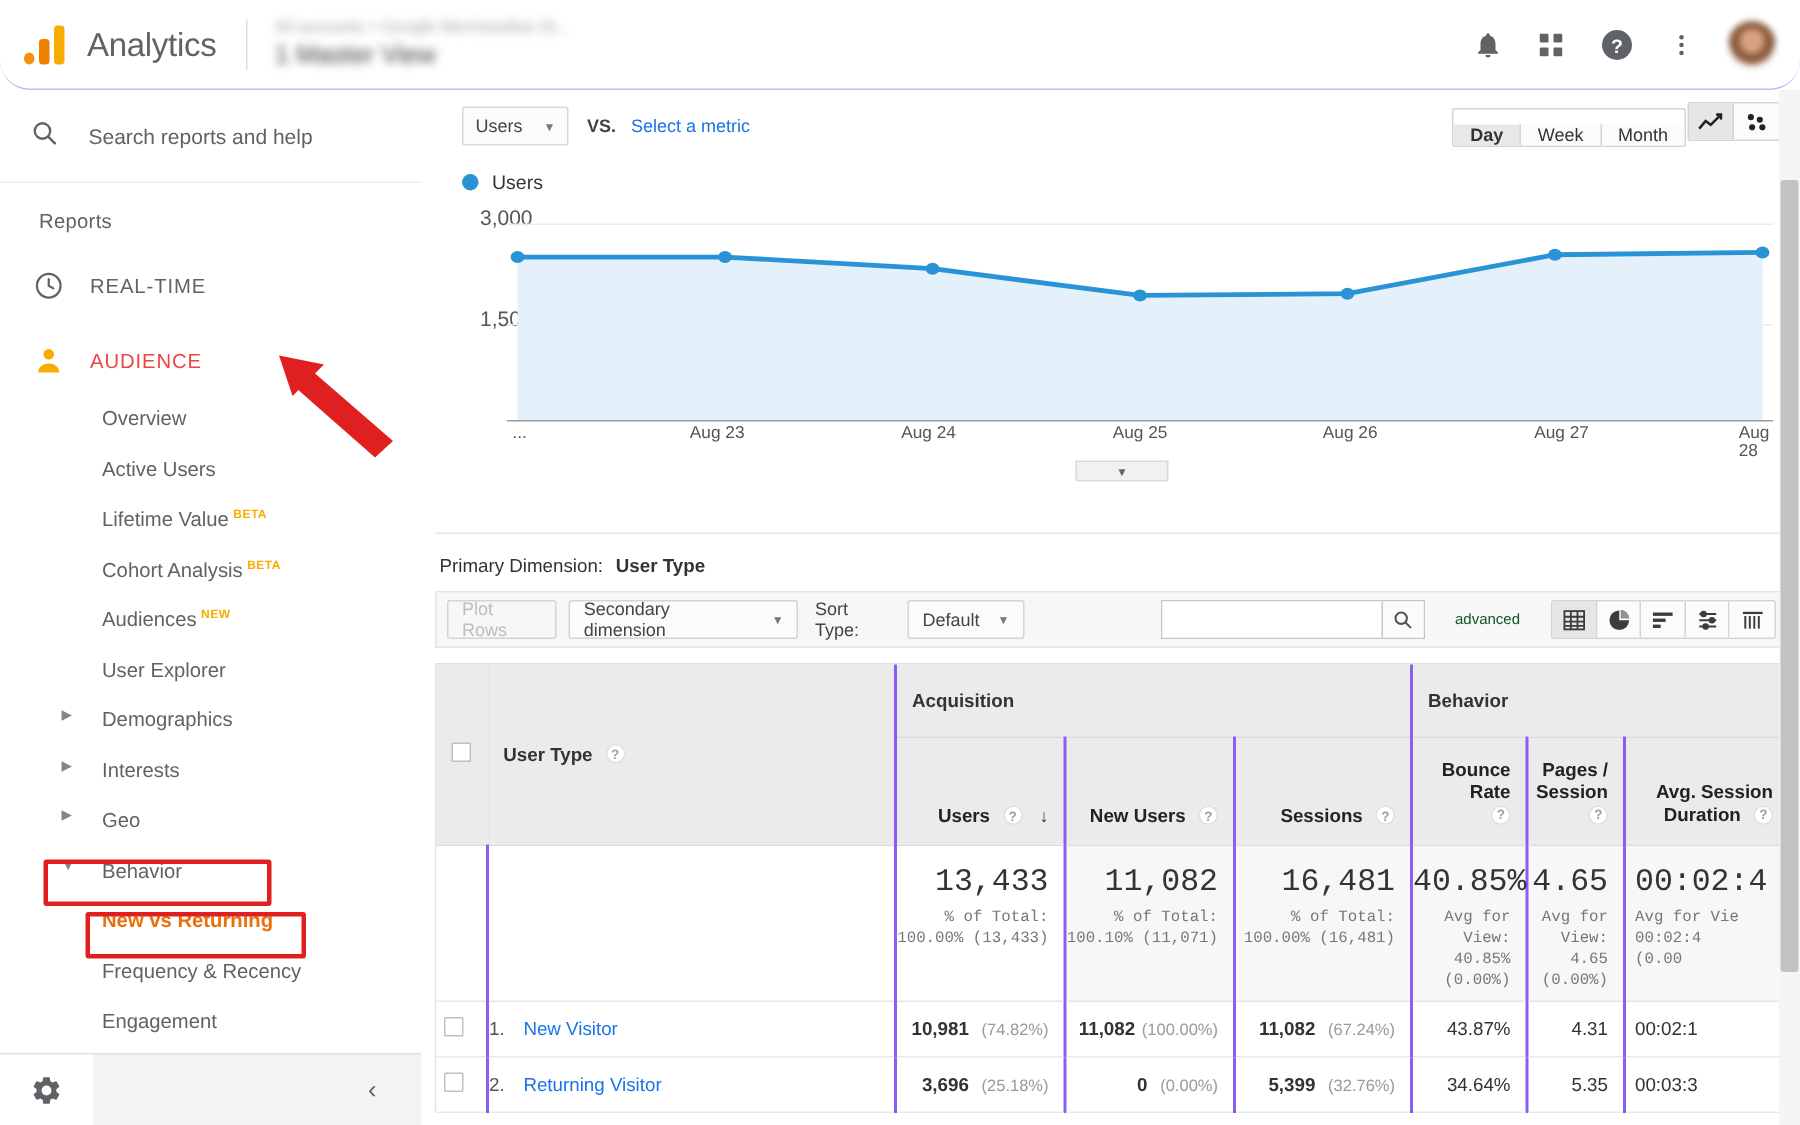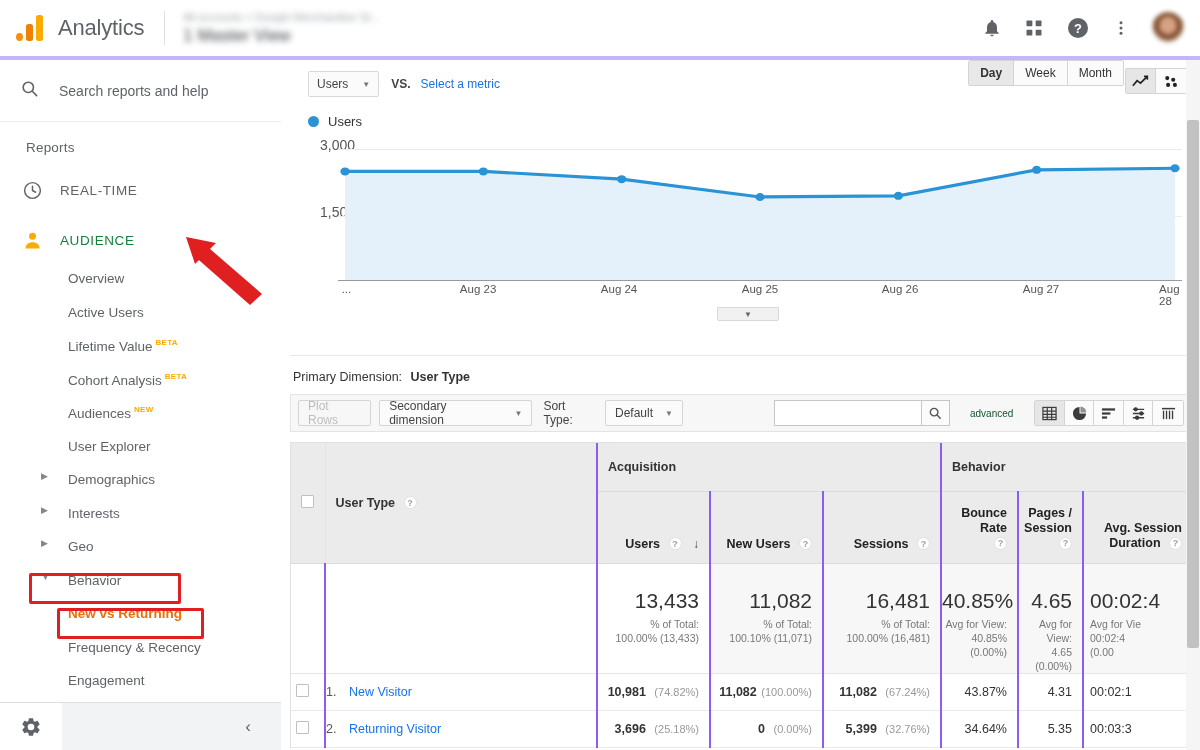--- a/index.html
+++ b/index.html
@@ -7,22 +7,22 @@
     width: 1200px; height: 750px;
     font-family: "Liberation Sans", sans-serif;
     background: #fff; overflow: hidden;
     -webkit-font-smoothing: antialiased;
   }
   .app { position: relative; width: 1200px; height: 750px; }
 
   
   .topbar {
     position: absolute; top: 0; left: 0; width: 1200px; height: 60px;
-    background: #fff; border-bottom: 4px solid #c4b5fd;
-    display: flex; align-items: center;
+    background: #fff; border-bottom: 1px solid #c4b5fd;
+    display: flex; align-items: center; border-radius: 20px;
   }
   .logo-wrap { display: flex; align-items: center; padding-left: 16px; }
   .ga-logo { width: 30px; height: 26px; position: relative; margin-right: 12px; }
   .ga-bar { position: absolute; bottom: 0; border-radius: 2.5px; }
   .ga-b1 { left: 0; width: 7px; height: 8px; background: #f4900c; border-radius: 50%; }
   .ga-b2 { left: 10px; width: 7px; height: 17px; background: #ee8100; }
   .ga-b3 { left: 20px; width: 7px; height: 26px; background: #f9ab00; }
   .brand {
     font-size: 22px; color: #5f6368; font-weight: 400; letter-spacing: -0.2px;
   }
@@ -58,21 +58,21 @@
     background: transparent; width: 180px; font-family: "Liberation Sans", sans-serif;
   }
   .search-input::placeholder { color: #5f6368; }
   .reports-label {
     font-size: 13.5px; color: #5f6368; padding: 18px 0 10px 26px; letter-spacing: .2px;
   }
   .nav-top { display: flex; align-items: center; height: 50px; padding-left: 22px; cursor: pointer; }
   .nav-top .nicon { width: 30px; display: flex; align-items: center; color: #5f6368; }
   .nav-top .nlabel { font-size: 13.5px; color: #5f6368; letter-spacing: .6px; margin-left: 8px; }
   .nav-top.active .nicon { color: #f9ab00; }
-  .nav-top.active .nlabel { color: #15803d; }
+  .nav-top.active .nlabel { color: #ef4444; }
 
   .sub { position: relative; height: 33.5px; display: flex; align-items: flex-start; cursor: pointer; }
   .sub .caret {
     position: absolute; left: 41px; width: 10px; color: #80868b; font-size: 9px; line-height: 1;
   }
   .sub .slabel { font-size: 13.5px; color: #5f6368; margin-left: 68px; white-space: nowrap; }
   .sub .slabel.cur { color: #e8710a; font-weight: bold; }
   .badge {
     font-size: 8px; font-weight: bold; color: #f9ab00; vertical-align: super;
     margin-left: 3px; letter-spacing: .3px;
@@ -108,22 +108,22 @@
   .metric-row { display: flex; align-items: center; padding: 8px 0 0 18px; height: 40px; }
   .metric-select {
     border: 1px solid #d9d9d9; background: #fbfbfb; border-radius: 2px;
     height: 26px; padding: 0 8px; display: flex; align-items: center; gap: 14px;
     font-size: 12px; color: #444; cursor: pointer;
   }
   .metric-select .tri { font-size: 8px; color: #777; }
   .vs-label { font-size: 12px; font-weight: bold; color: #444; margin: 0 10px 0 12px; }
   .select-metric { font-size: 12px; color: #1a73e8; cursor: pointer; }
   .dwm {
-    position: absolute; right: 68px; top: 0; display: flex;
-    border: 1px solid #d4d4d4; border-radius: 2px; overflow: hidden; height: 26px;
+    position: absolute; right: 68px; top: 12px; display: flex;
+    border: 1px solid #d4d4d4; border-radius: 2px; overflow: hidden; height: 26px; align-items: flex-end;
   }
   .dwm div {
     padding: 0 11px; font-size: 12px; color: #333; display: flex; align-items: center;
     background: #fbfbfb; border-right: 1px solid #d4d4d4; cursor: pointer;
   }
   .dwm div:last-child { border-right: none; }
   .dwm div.sel { background: #e8e8e8; font-weight: bold; }
   .chart-types {
     position: absolute; right: 5px; top: 8px; display: flex;
     border: 1px solid #d4d4d4; border-radius: 2px; overflow: hidden; height: 26px;
@@ -211,22 +211,22 @@
     background: #fff; color: #9aa0a6; font-size: 9px; font-weight: bold;
     align-items: center; justify-content: center; margin-left: 5px;
     vertical-align: 1px; border: 1px solid #e0e0e0; cursor: pointer;
   }
   .sort-arrow { color: #444; font-size: 12px; margin-left: 8px; }
   .cb {
     width: 13px; height: 13px; border: 1px solid #c0c0c0; background: #fff;
     display: inline-block; border-radius: 1px; cursor: pointer;
   }
   .sum-row td {
-    background: #fff; height: 104px; vertical-align: top; padding: 24px 10px 0 0;
-    text-align: right; border-bottom: 1px solid #e5e5e5;
+    background: #fff; height: 104px; vertical-align: top; padding: 12px 10px 0 0;
+    text-align: right; border-bottom: 1px solid #e5e5e5; font-family: Liberation Mono, monospace;
   }
   .sum-row td.alt { background: #f7f7f7; }
   .big { font-size: 21px; color: #333; line-height: 26px; font-weight: 400; }
   .small { font-size: 10.5px; color: #777; line-height: 14px; margin-top: 3px; }
   .drow td {
     height: 37px; font-size: 12.5px; color: #333; padding-right: 10px;
     text-align: right; border-bottom: 1px solid #eaeaea; background: #fff;
   }
   .drow td.name { text-align: left; padding-left: 0; }
   .idx { color: #555; margin-right: 9px; }

